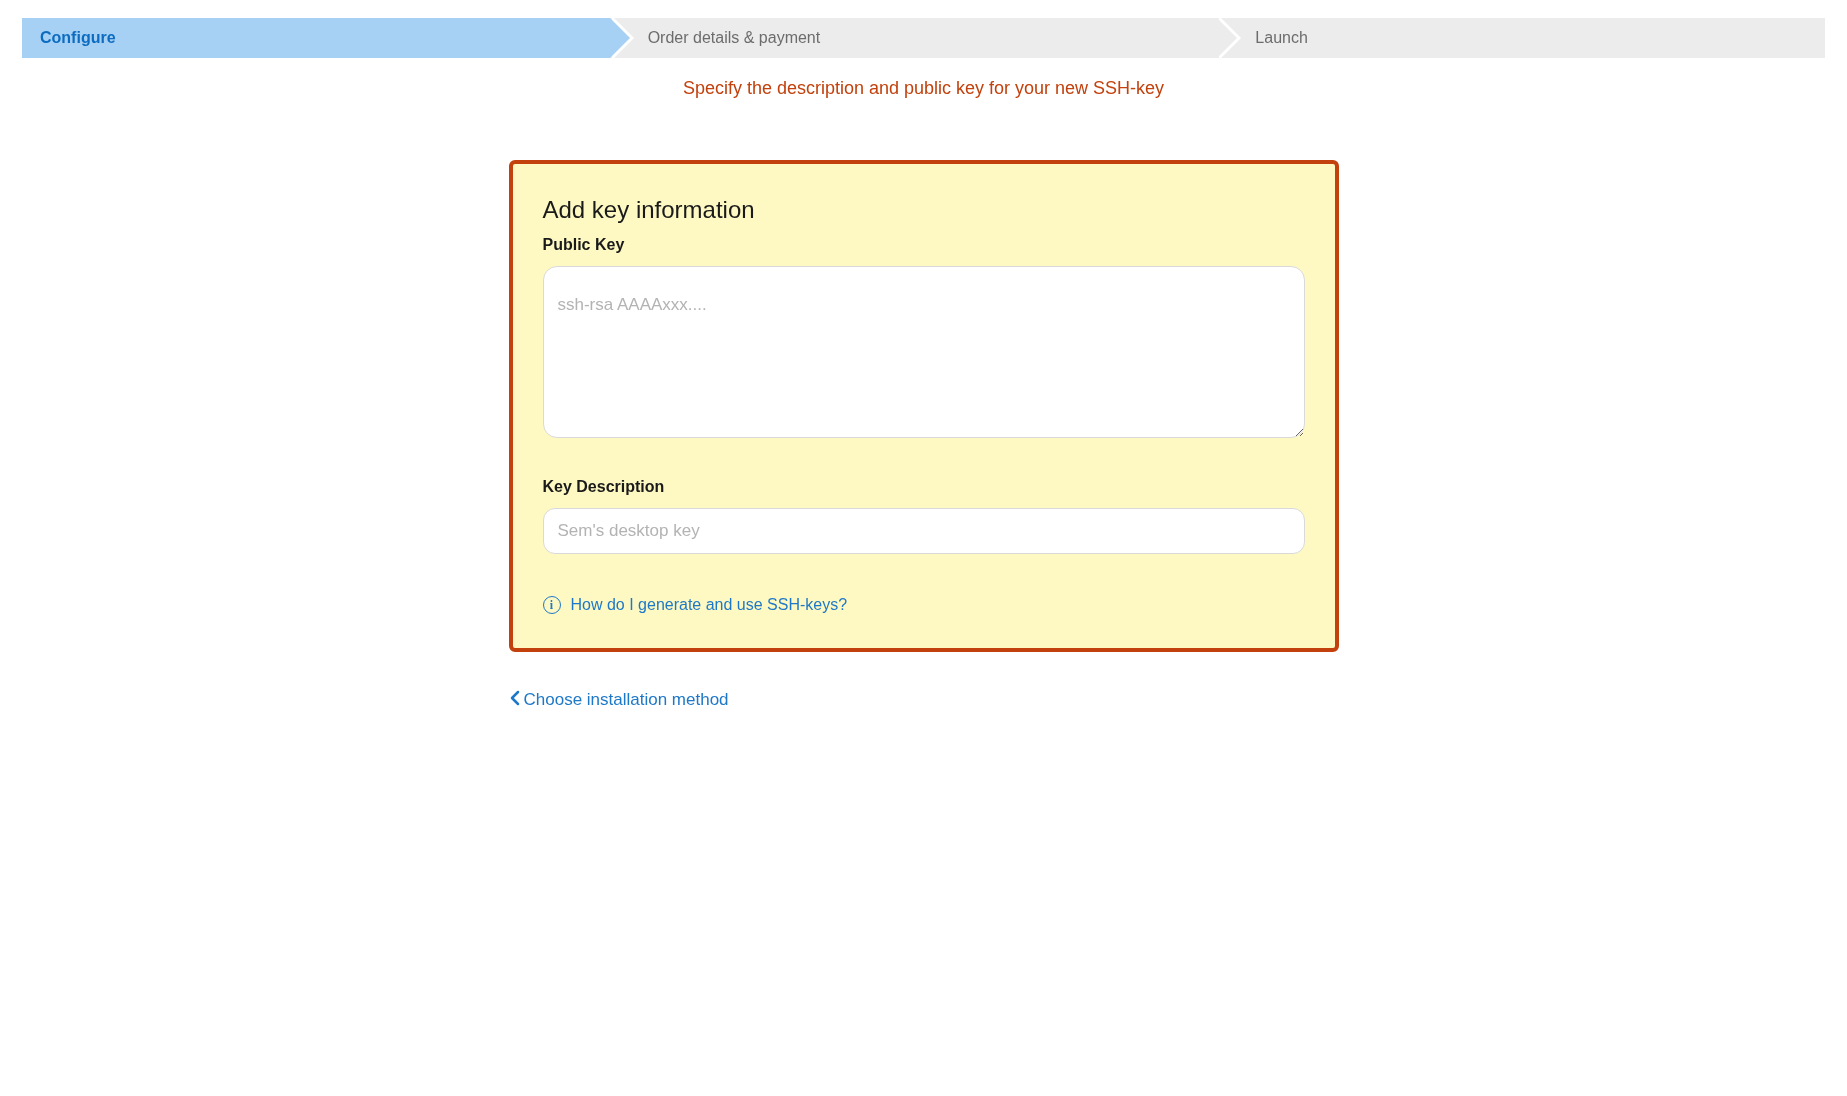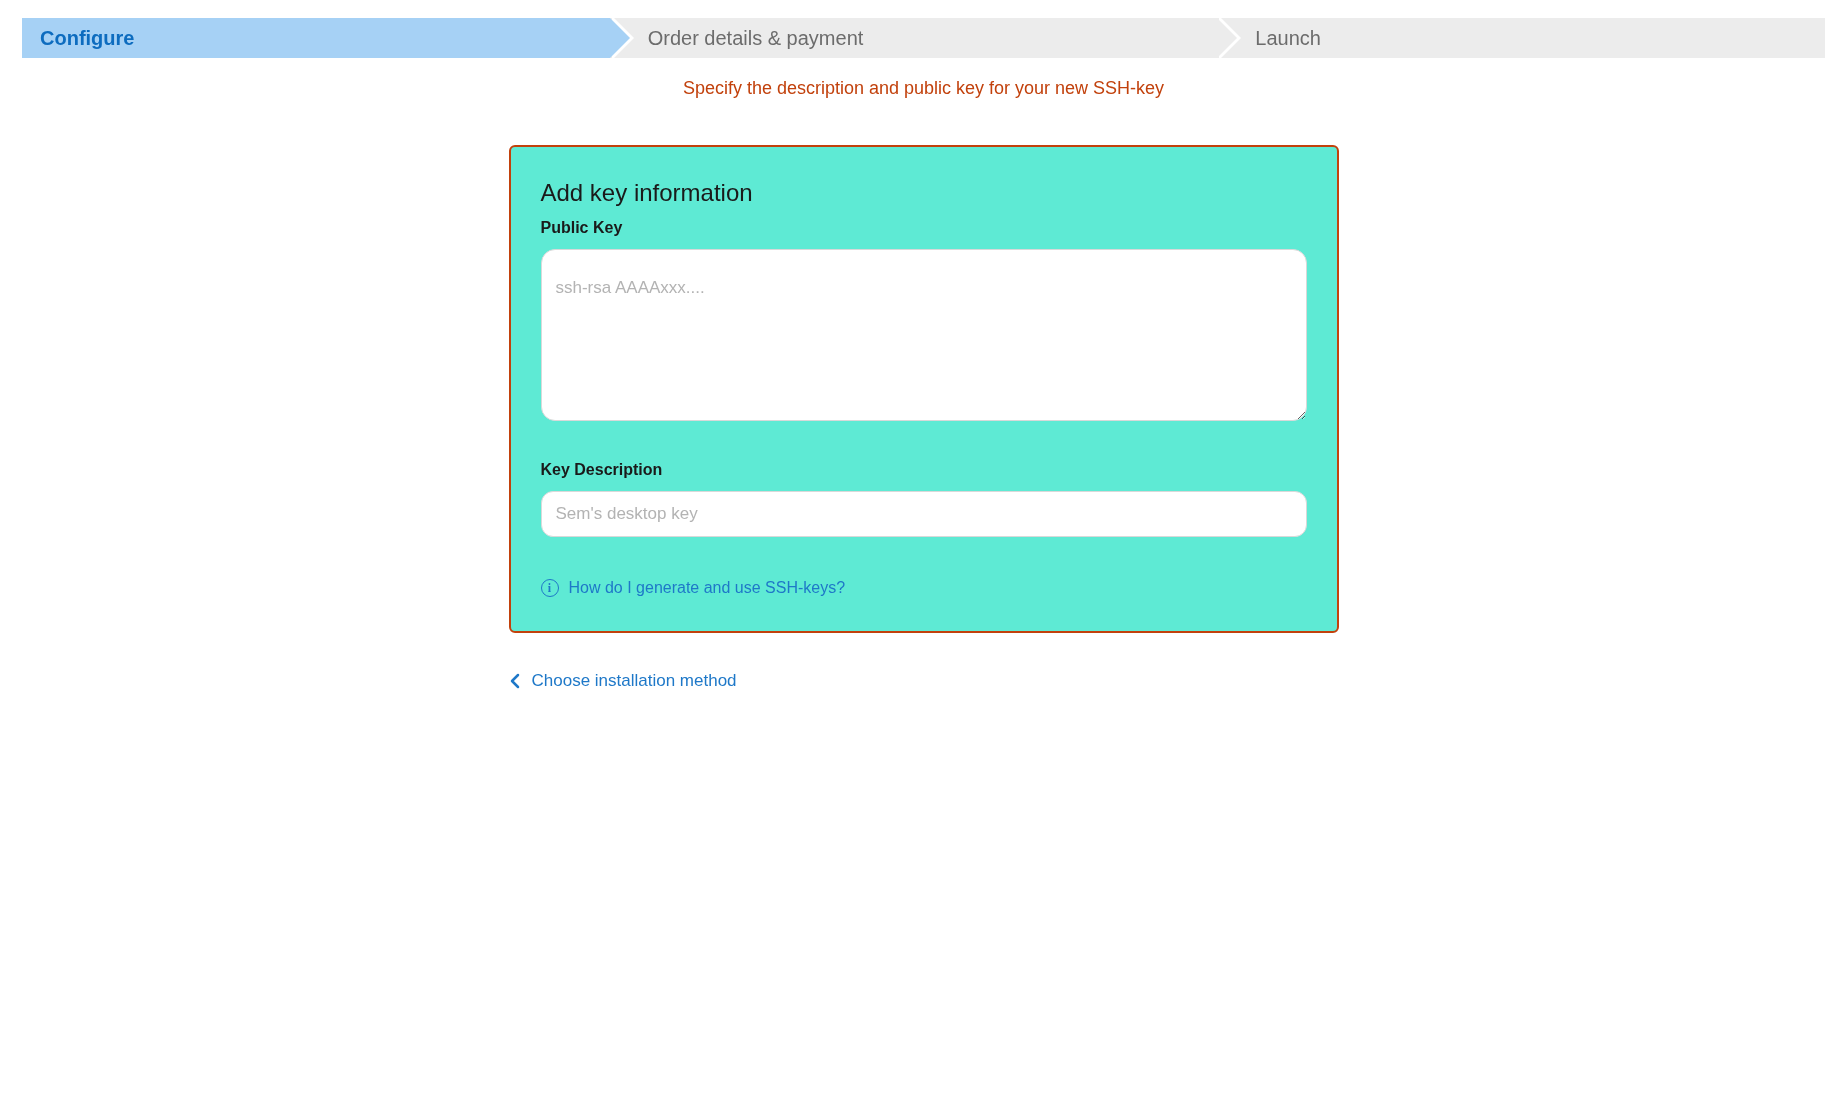--- a/index.html
+++ b/index.html
@@ -17,21 +17,21 @@
       width: calc(100% - 44px);
       margin: 18px 22px 0 22px;
       height: 40px;
     }
     .progress-step {
       flex: 1;
       position: relative;
       display: flex;
       align-items: center;
       padding-left: 18px;
-      font-size: 20px;
+      font-size: 16px;
       background: #ececec;
       color: #6c6c6c;
     }
     .progress-step.active {
       background: #a6d1f5;
       color: #0d6cbf;
       font-weight: 700;
     }
     .progress-step::after {
       content: '';
@@ -79,25 +79,25 @@
       margin-top: 48px;
       color: #1a1a1a;
     }
     .page-subtitle {
       text-align: center;
       font-size: 18px;
       margin-top: 20px;
       color: #c2410c;
     }
     .card {
-      border: 2px solid #c2410c;
+      border: 4px solid #c2410c;
       border-radius: 6px;
       padding: 32px 30px 34px 30px;
-      margin-top: 46px;
-      background: #5eead4;
+      margin-top: 61px;
+      background: #fef9c3;
     }
     .section-title {
       font-size: 24px;
       font-weight: 400;
       color: #1a1a1a;
       margin-bottom: 12px;
     }
     .form-label {
       font-weight: 700;
       font-size: 16px;
@@ -167,22 +167,22 @@
       border-radius: 30px;
       background: #ef7b10;
       color: #ffffff;
       font-size: 18px;
       font-weight: 400;
       cursor: pointer;
       margin-top: 44px;
     }
     .back-link {
       display: inline-flex;
-      align-items: center;
-      gap: 12px;
+      align-items: flex-start;
+      gap: 4px;
       color: #1e78c8;
       font-size: 17px;
       text-decoration: none;
       margin-top: 38px;
       cursor: pointer;
     }
     .chevron-left-icon {
       display: inline-block;
     }
     .chevron-left-icon svg {

